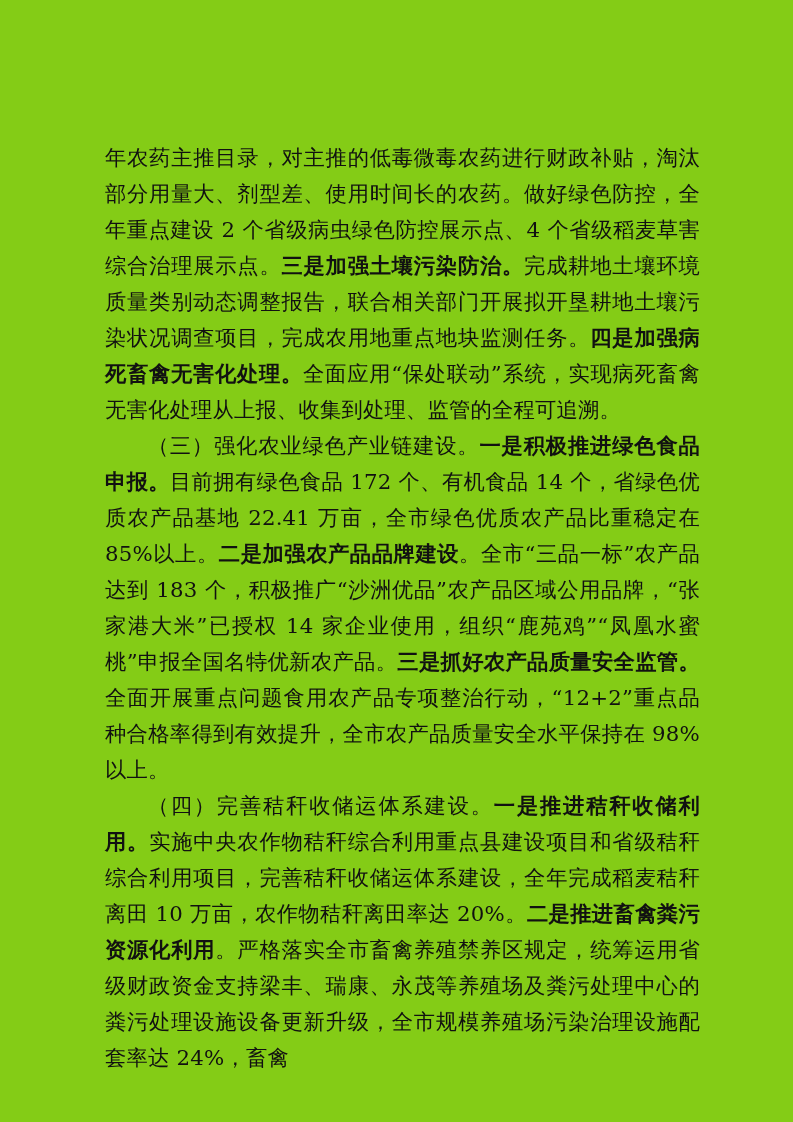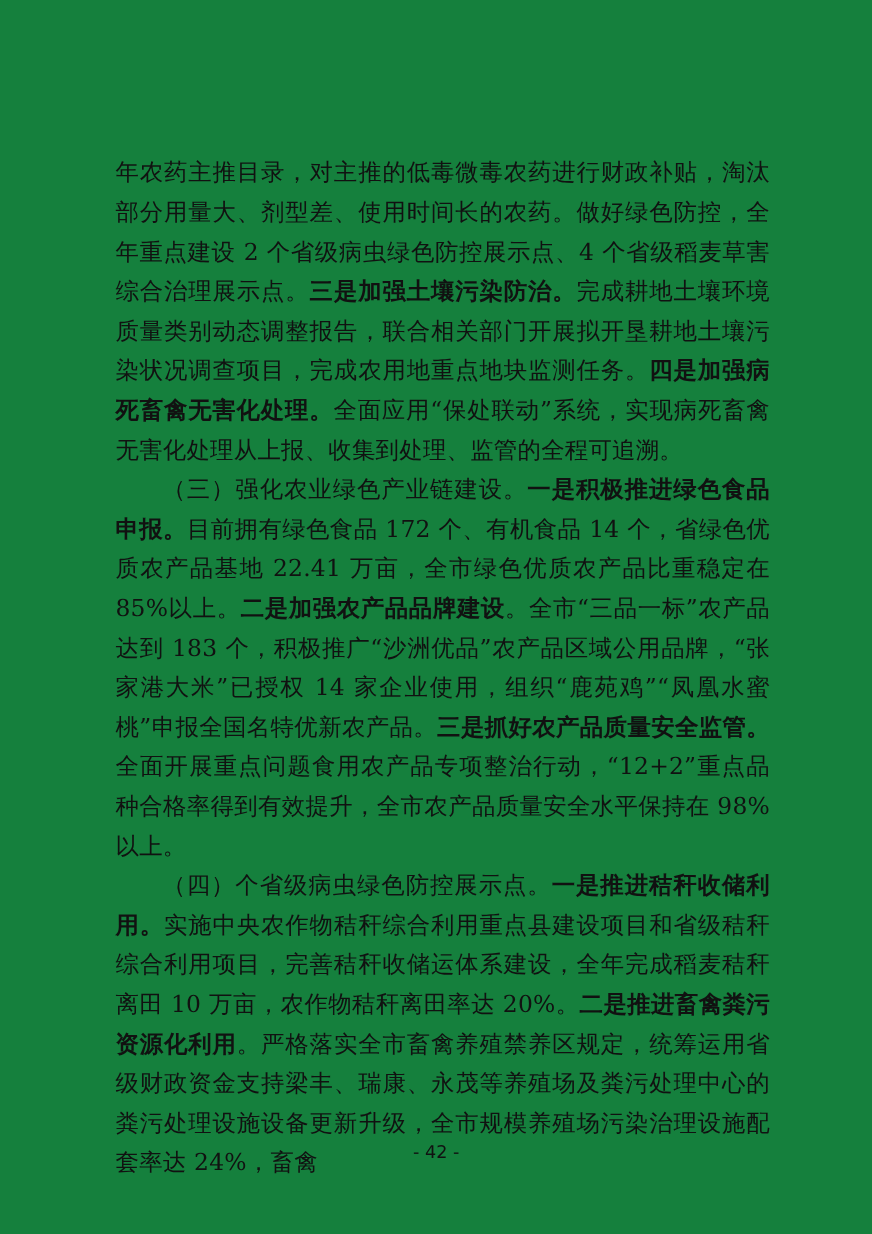--- a/index.html
+++ b/index.html
@@ -4,21 +4,21 @@
 <style>
   html, body {
     margin: 0;
     padding: 0;
     background: #ffffff;
   }
   .page {
     position: relative;
     width: 793px;
     height: 1122px;
-    background: #15803d;
+    background: #84cc16;
     overflow: hidden;
     font-family: "DejaVu Serif", "Liberation Serif", serif;
     color: #111111;
   }
   .text-block {
     position: absolute;
     left: 105px;
     top: 140px;
     width: 595px;
     font-size: 21.3px;
@@ -57,16 +57,15 @@
     color: #111111;
   }
 </style>
 </head>
 <body>
 
 <div class="page">
   <div class="text-block">
       <p class="para"><span class="run-body">年农药主推目录，对主推的低毒微毒农药进行财政补贴，淘汰部分用量大、剂型差、使用时间长的农药。做好绿色防控，全年重点建设 2 个省级病虫绿色防控展示点、4 个省级稻麦草害综合治理展示点。</span><span class="run-em">三是加强土壤污染防治。</span><span class="run-body">完成耕地土壤环境质量类别动态调整报告，联合相关部门开展拟开垦耕地土壤污染状况调查项目，完成农用地重点地块监测任务。</span><span class="run-em">四是加强病死畜禽无害化处理。</span><span class="run-body">全面应用“保处联动”系统，实现病死畜禽无害化处理从上报、收集到处理、监管的全程可追溯。</span></p>
       <p class="para indent"><span class="run-hei">（三）强化农业绿色产业链建设。</span><span class="run-em">一是积极推进绿色食品申报。</span><span class="run-body">目前拥有绿色食品 172 个、有机食品 14 个，省绿色优质农产品基地 22.41 万亩，全市绿色优质农产品比重稳定在 85%以上。</span><span class="run-em">二是加强农产品品牌建设</span><span class="run-body">。全市“三品一标”农产品达到 183 个，积极推广“沙洲优品”农产品区域公用品牌，“张家港大米”已授权 14 家企业使用，组织“鹿苑鸡”“凤凰水蜜桃”申报全国名特优新农产品。</span><span class="run-em">三是抓好农产品质量安全监管。</span><span class="run-body">全面开展重点问题食用农产品专项整治行动，“12+2”重点品种合格率得到有效提升，全市农产品质量安全水平保持在 98%以上。</span></p>
-      <p class="para indent"><span class="run-hei">（四）个省级病虫绿色防控展示点。</span><span class="run-em">一是推进秸秆收储利用。</span><span class="run-body">实施中央农作物秸秆综合利用重点县建设项目和省级秸秆综合利用项目，完善秸秆收储运体系建设，全年完成稻麦秸秆离田 10 万亩，农作物秸秆离田率达 20%。</span><span class="run-em">二是推进畜禽粪污资源化利用</span><span class="run-body">。严格落实全市畜禽养殖禁养区规定，统筹运用省级财政资金支持梁丰、瑞康、永茂等养殖场及粪污处理中心的粪污处理设施设备更新升级，全市规模养殖场污染治理设施配套率达 24%，畜禽</span></p>
+      <p class="para indent"><span class="run-hei">（四）完善秸秆收储运体系建设。</span><span class="run-em">一是推进秸秆收储利用。</span><span class="run-body">实施中央农作物秸秆综合利用重点县建设项目和省级秸秆综合利用项目，完善秸秆收储运体系建设，全年完成稻麦秸秆离田 10 万亩，农作物秸秆离田率达 20%。</span><span class="run-em">二是推进畜禽粪污资源化利用</span><span class="run-body">。严格落实全市畜禽养殖禁养区规定，统筹运用省级财政资金支持梁丰、瑞康、永茂等养殖场及粪污处理中心的粪污处理设施设备更新升级，全市规模养殖场污染治理设施配套率达 24%，畜禽</span></p>
     </div>
-  <div class="footer">- 42 -</div>
 </div>
 
 </body></html>

